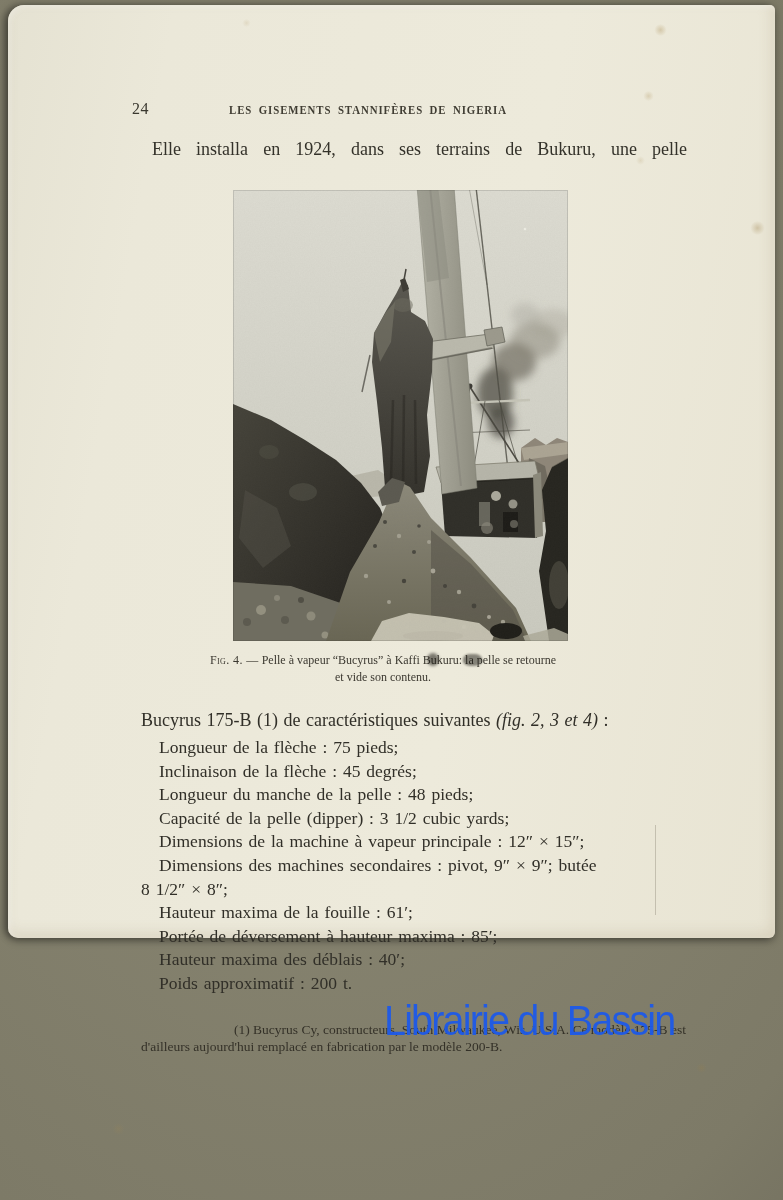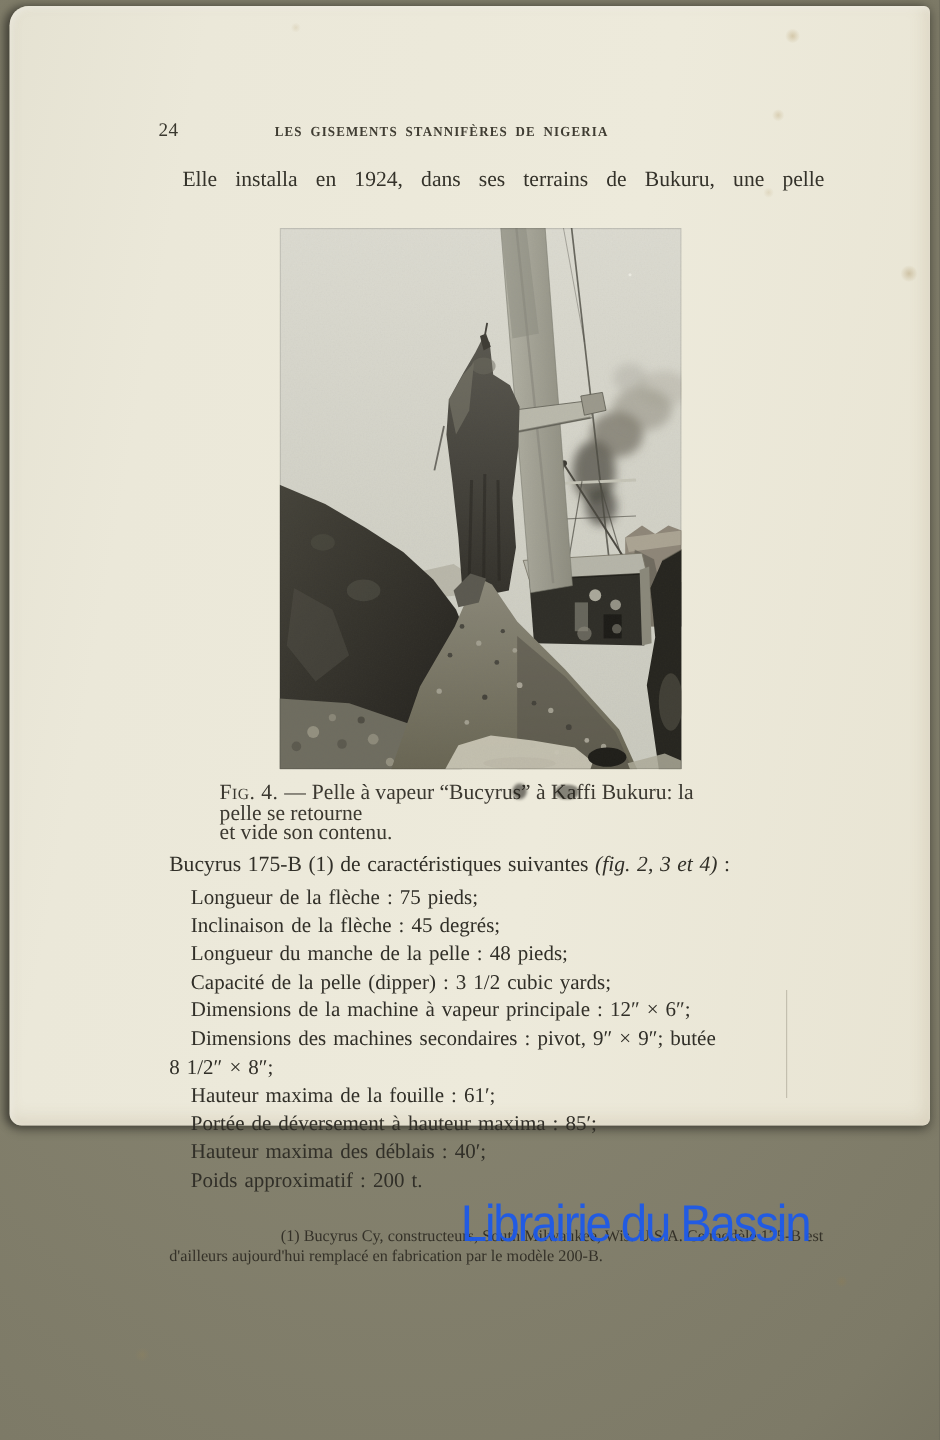--- a/index.html
+++ b/index.html
@@ -12,22 +12,22 @@
     box-shadow:-4px 0 7px rgba(0,0,0,.35), 0 3px 9px rgba(0,0,0,.30),
       inset 2px 2px 6px rgba(255,255,255,.35), inset -3px -5px 14px rgba(135,115,75,.16);}
   .pagenum{position:absolute;left:124px;top:95px;font-size:16px;letter-spacing:.5px;color:#3a382f;}
   .running-head{position:absolute;left:150px;top:99px;width:420px;text-align:center;
     font-size:11.5px;font-weight:bold;letter-spacing:1px;word-spacing:3px;color:#403d33;
     transform:scaleX(.94);transform-origin:center;white-space:nowrap;}
   .intro{position:absolute;left:144px;top:134px;width:535px;font-size:18px;color:#34322a;
     text-align:justify;text-align-last:justify;white-space:nowrap;}
   .photo{position:absolute;left:225px;top:185px;width:335px;height:451px;}
   .photo svg{display:block;}
-  .caption{position:absolute;left:175px;top:647px;width:400px;text-align:left;
-    font-size:18px;line-height:16.5px;color:#3b3830;}
+  .caption{position:absolute;left:175px;top:647px;width:400px;text-align:center;
+    font-size:12px;line-height:16.5px;color:#3b3830;}
   .caption .sc{font-variant:small-caps;letter-spacing:.4px;}
   .lead{position:absolute;left:133px;top:705px;font-size:18px;word-spacing:1px;
     color:#312f28;white-space:nowrap;}
   .lead .fig-ref{font-style:italic;margin-top:29px;}
   .specs{position:absolute;left:133px;top:731px;margin:0;padding:0;list-style:none;
     font-size:17.5px;line-height:23.6px;word-spacing:1.5px;color:#312f28;}
   .specs li{padding-left:18px;white-space:nowrap;}
   .specs li.flush{padding-left:0;}
   .footnote{position:absolute;left:133px;top:1016px;width:545px;font-size:13.5px;
     line-height:17px;color:#343128;}
@@ -235,21 +235,21 @@
       <span>Bucyrus 175-B (1) de caractéristiques suivantes</span>
       <span class="fig-ref">(fig. 2, 3 et 4)</span>
       <span>:</span>
     </div>
 
     <ul class="specs">
       <li>Longueur de la flèche : 75 pieds;</li>
       <li>Inclinaison de la flèche : 45 degrés;</li>
       <li>Longueur du manche de la pelle : 48 pieds;</li>
       <li>Capacité de la pelle (dipper) : 3 1/2 cubic yards;</li>
-      <li>Dimensions de la machine à vapeur principale : 12″ × 6″;</li>
+      <li>Dimensions de la machine à vapeur principale : 12″ × 15″;</li>
       <li>Dimensions des machines secondaires : pivot, 9″ × 9″; butée</li>
       <li class="flush">8 1/2″ × 8″;</li>
       <li>Hauteur maxima de la fouille : 61′;</li>
       <li>Portée de déversement à hauteur maxima : 85′;</li>
       <li>Hauteur maxima des déblais : 40′;</li>
       <li>Poids approximatif : 200 t.</li>
     </ul>
 
     <div class="footnote">
       <div class="fn1">(1) Bucyrus Cy, constructeurs, South Milwaukee, Wis. U.S.A. Ce modèle 175-B est</div>

